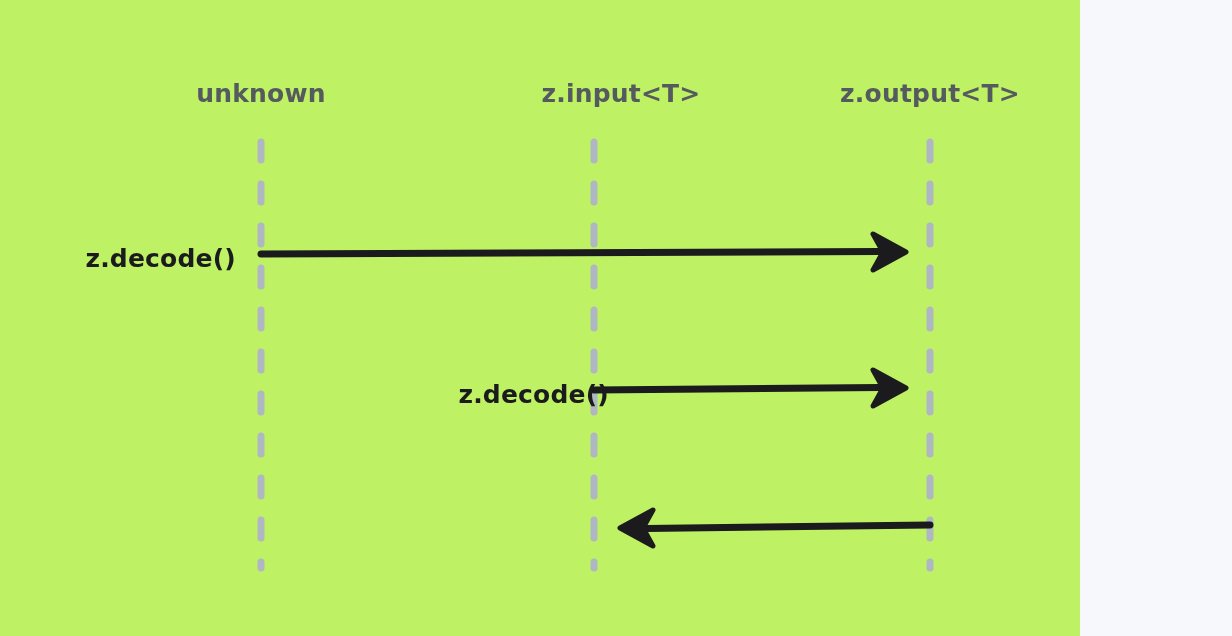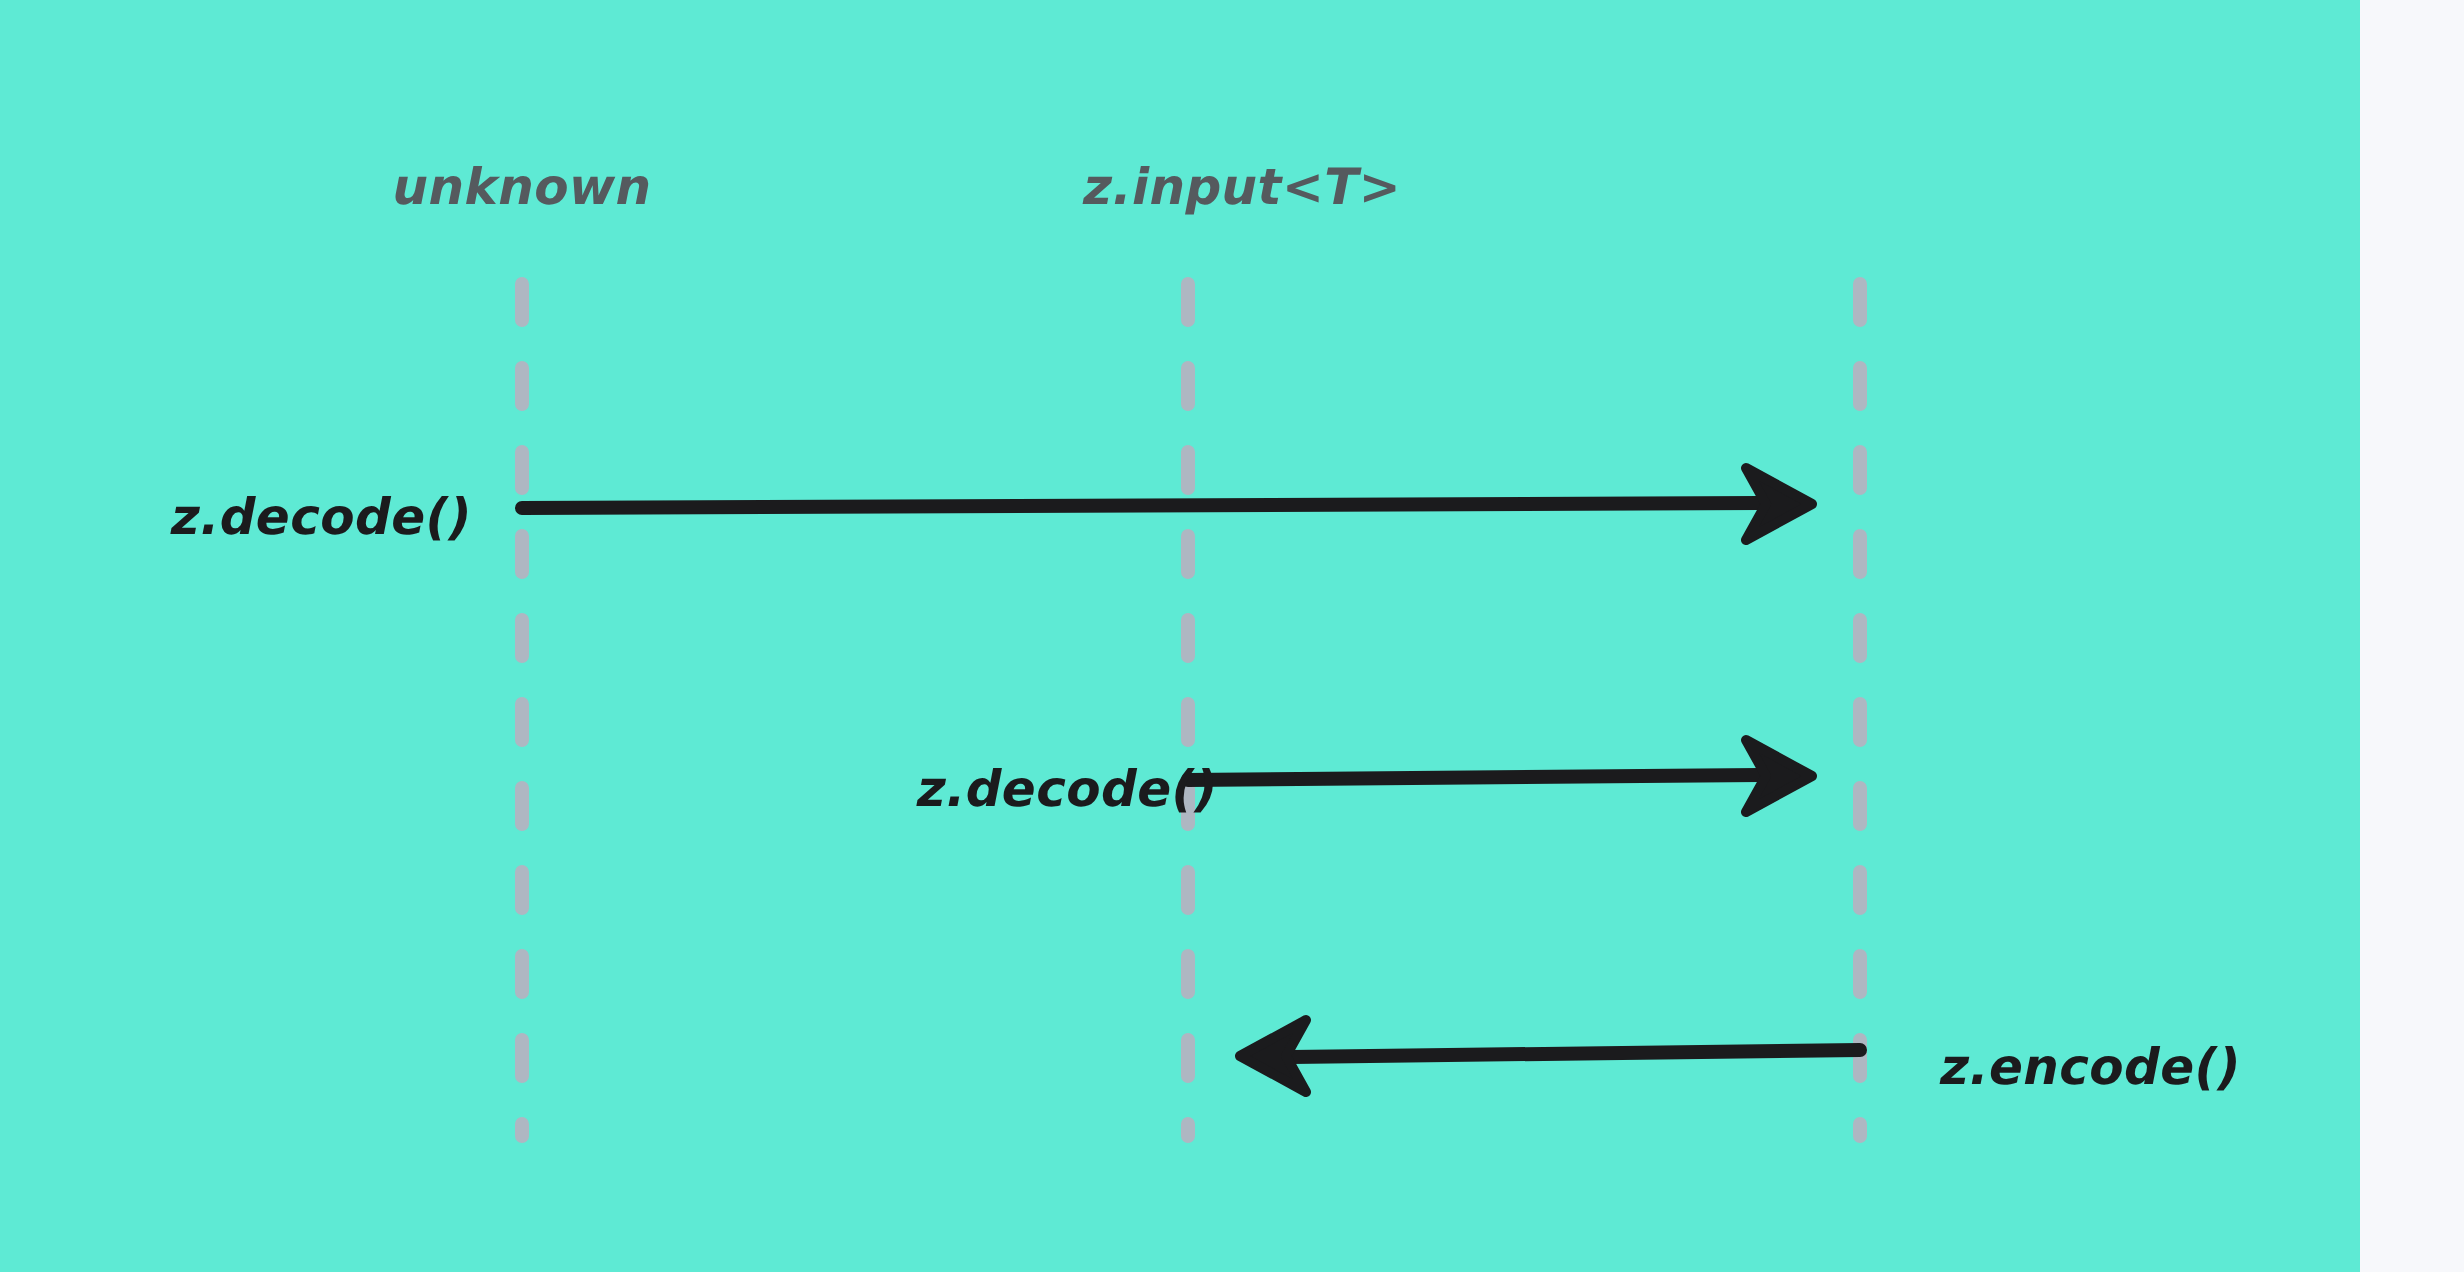--- a/index.html
+++ b/index.html
@@ -8,24 +8,23 @@
   }
   body {
     width: 1232px;
     height: 636px;
     background: #f7f8fb;
     font-family: "DejaVu Sans", sans-serif;
     overflow: hidden;
   }
   #diagram-root {
     position: relative;
-    width: 1180px;
+    width: 1080px;
     height: 636px;
-    background: #5eead4;
-    font-style: italic;
+    background: #bef264;
   }
   .svg-layer {
     position: absolute;
     left: 0;
     top: 0;
     width: 1232px;
     height: 636px;
   }
   .participant-label {
     position: absolute;
@@ -80,20 +79,20 @@
     <g>
       <path d="M 930 525 L 646 528.5" stroke="#1b1b1d" stroke-width="7" stroke-linecap="round" fill="none"></path>
       <path d="M 653 510 L 620 528 L 653 546 L 643 528 Z" fill="#1b1b1d" stroke="#1b1b1d" stroke-width="5" stroke-linejoin="round"></path>
     </g>
   </svg>
 
   <div class="participant-label" style="left:261px; top:79px;">unknown</div>
 
   <div class="participant-label" style="left:621px; top:79px;">z.input&lt;T&gt;</div>
 
+  <div class="participant-label" style="left:930px; top:79px;">z.output&lt;T&gt;</div>
 
   <div class="message-label align-right" style="left:236px; top:244px;">z.decode()</div>
 
   <div class="message-label align-right" style="left:569px; top:380px;margin-left:40px;">z.decode()</div>
 
-  <div class="message-label align-left" style="left:970px; top:519px;">z.encode()</div>
 
 </div>
 
 </body></html>

